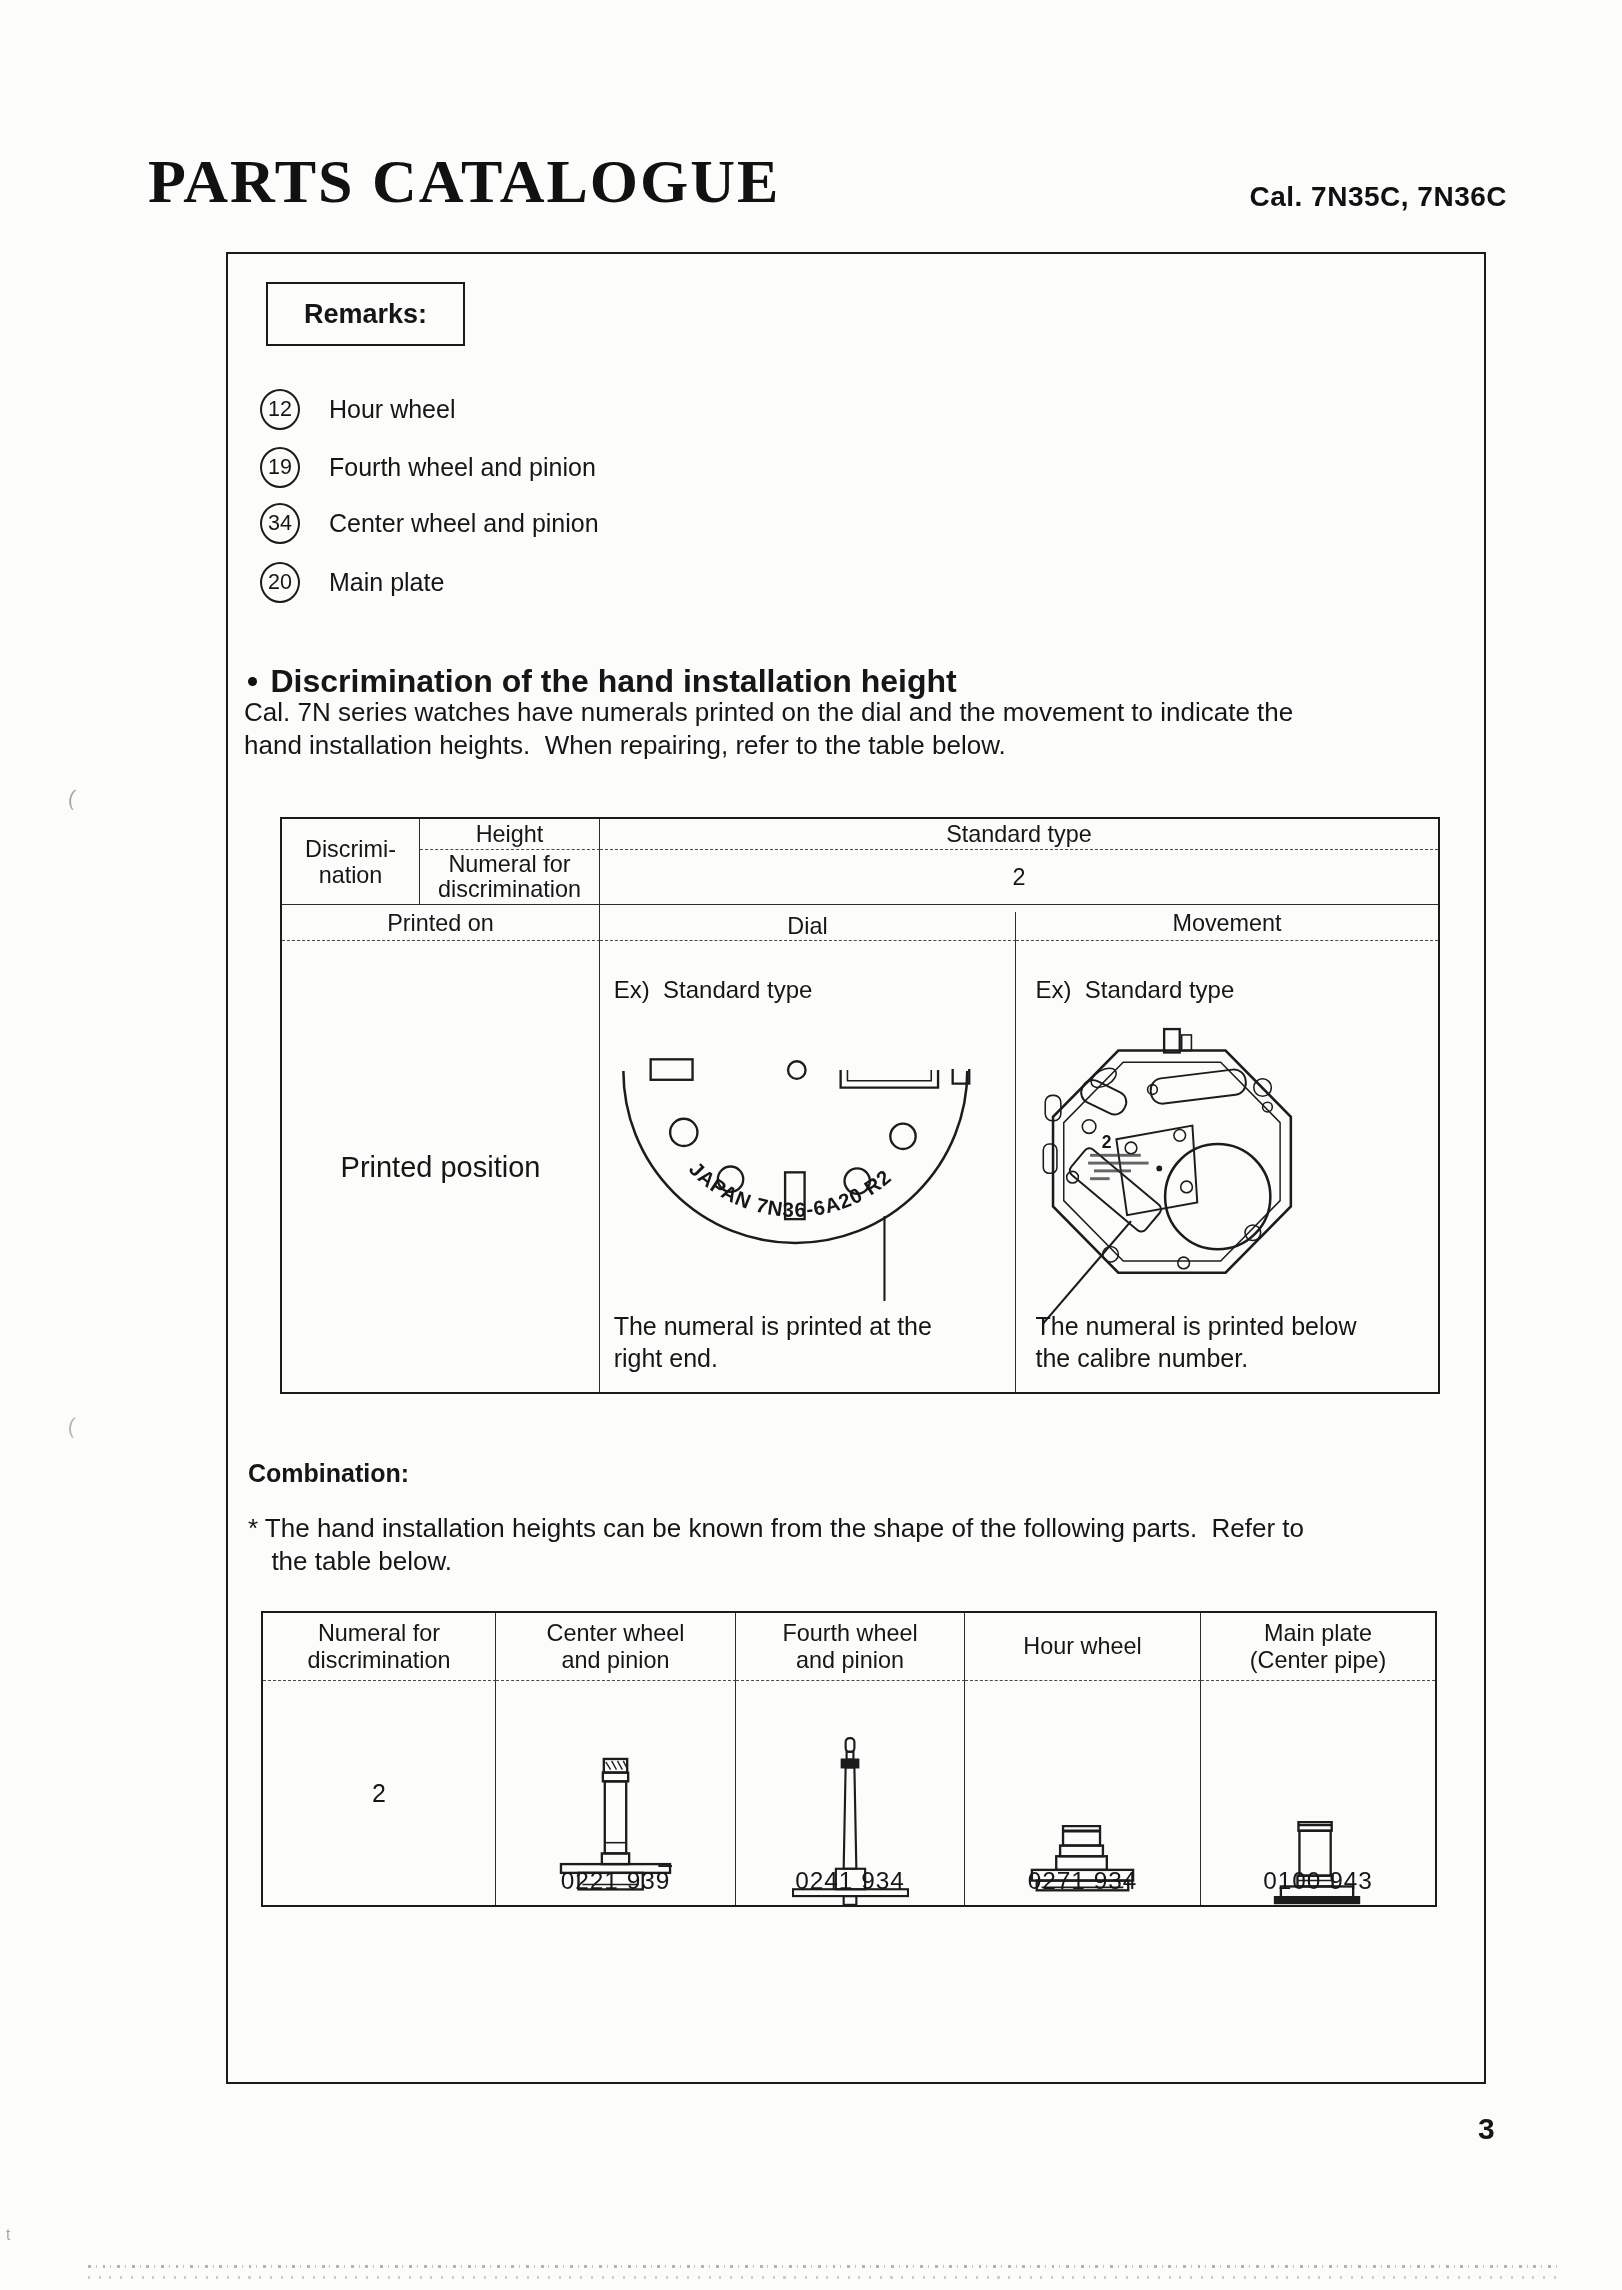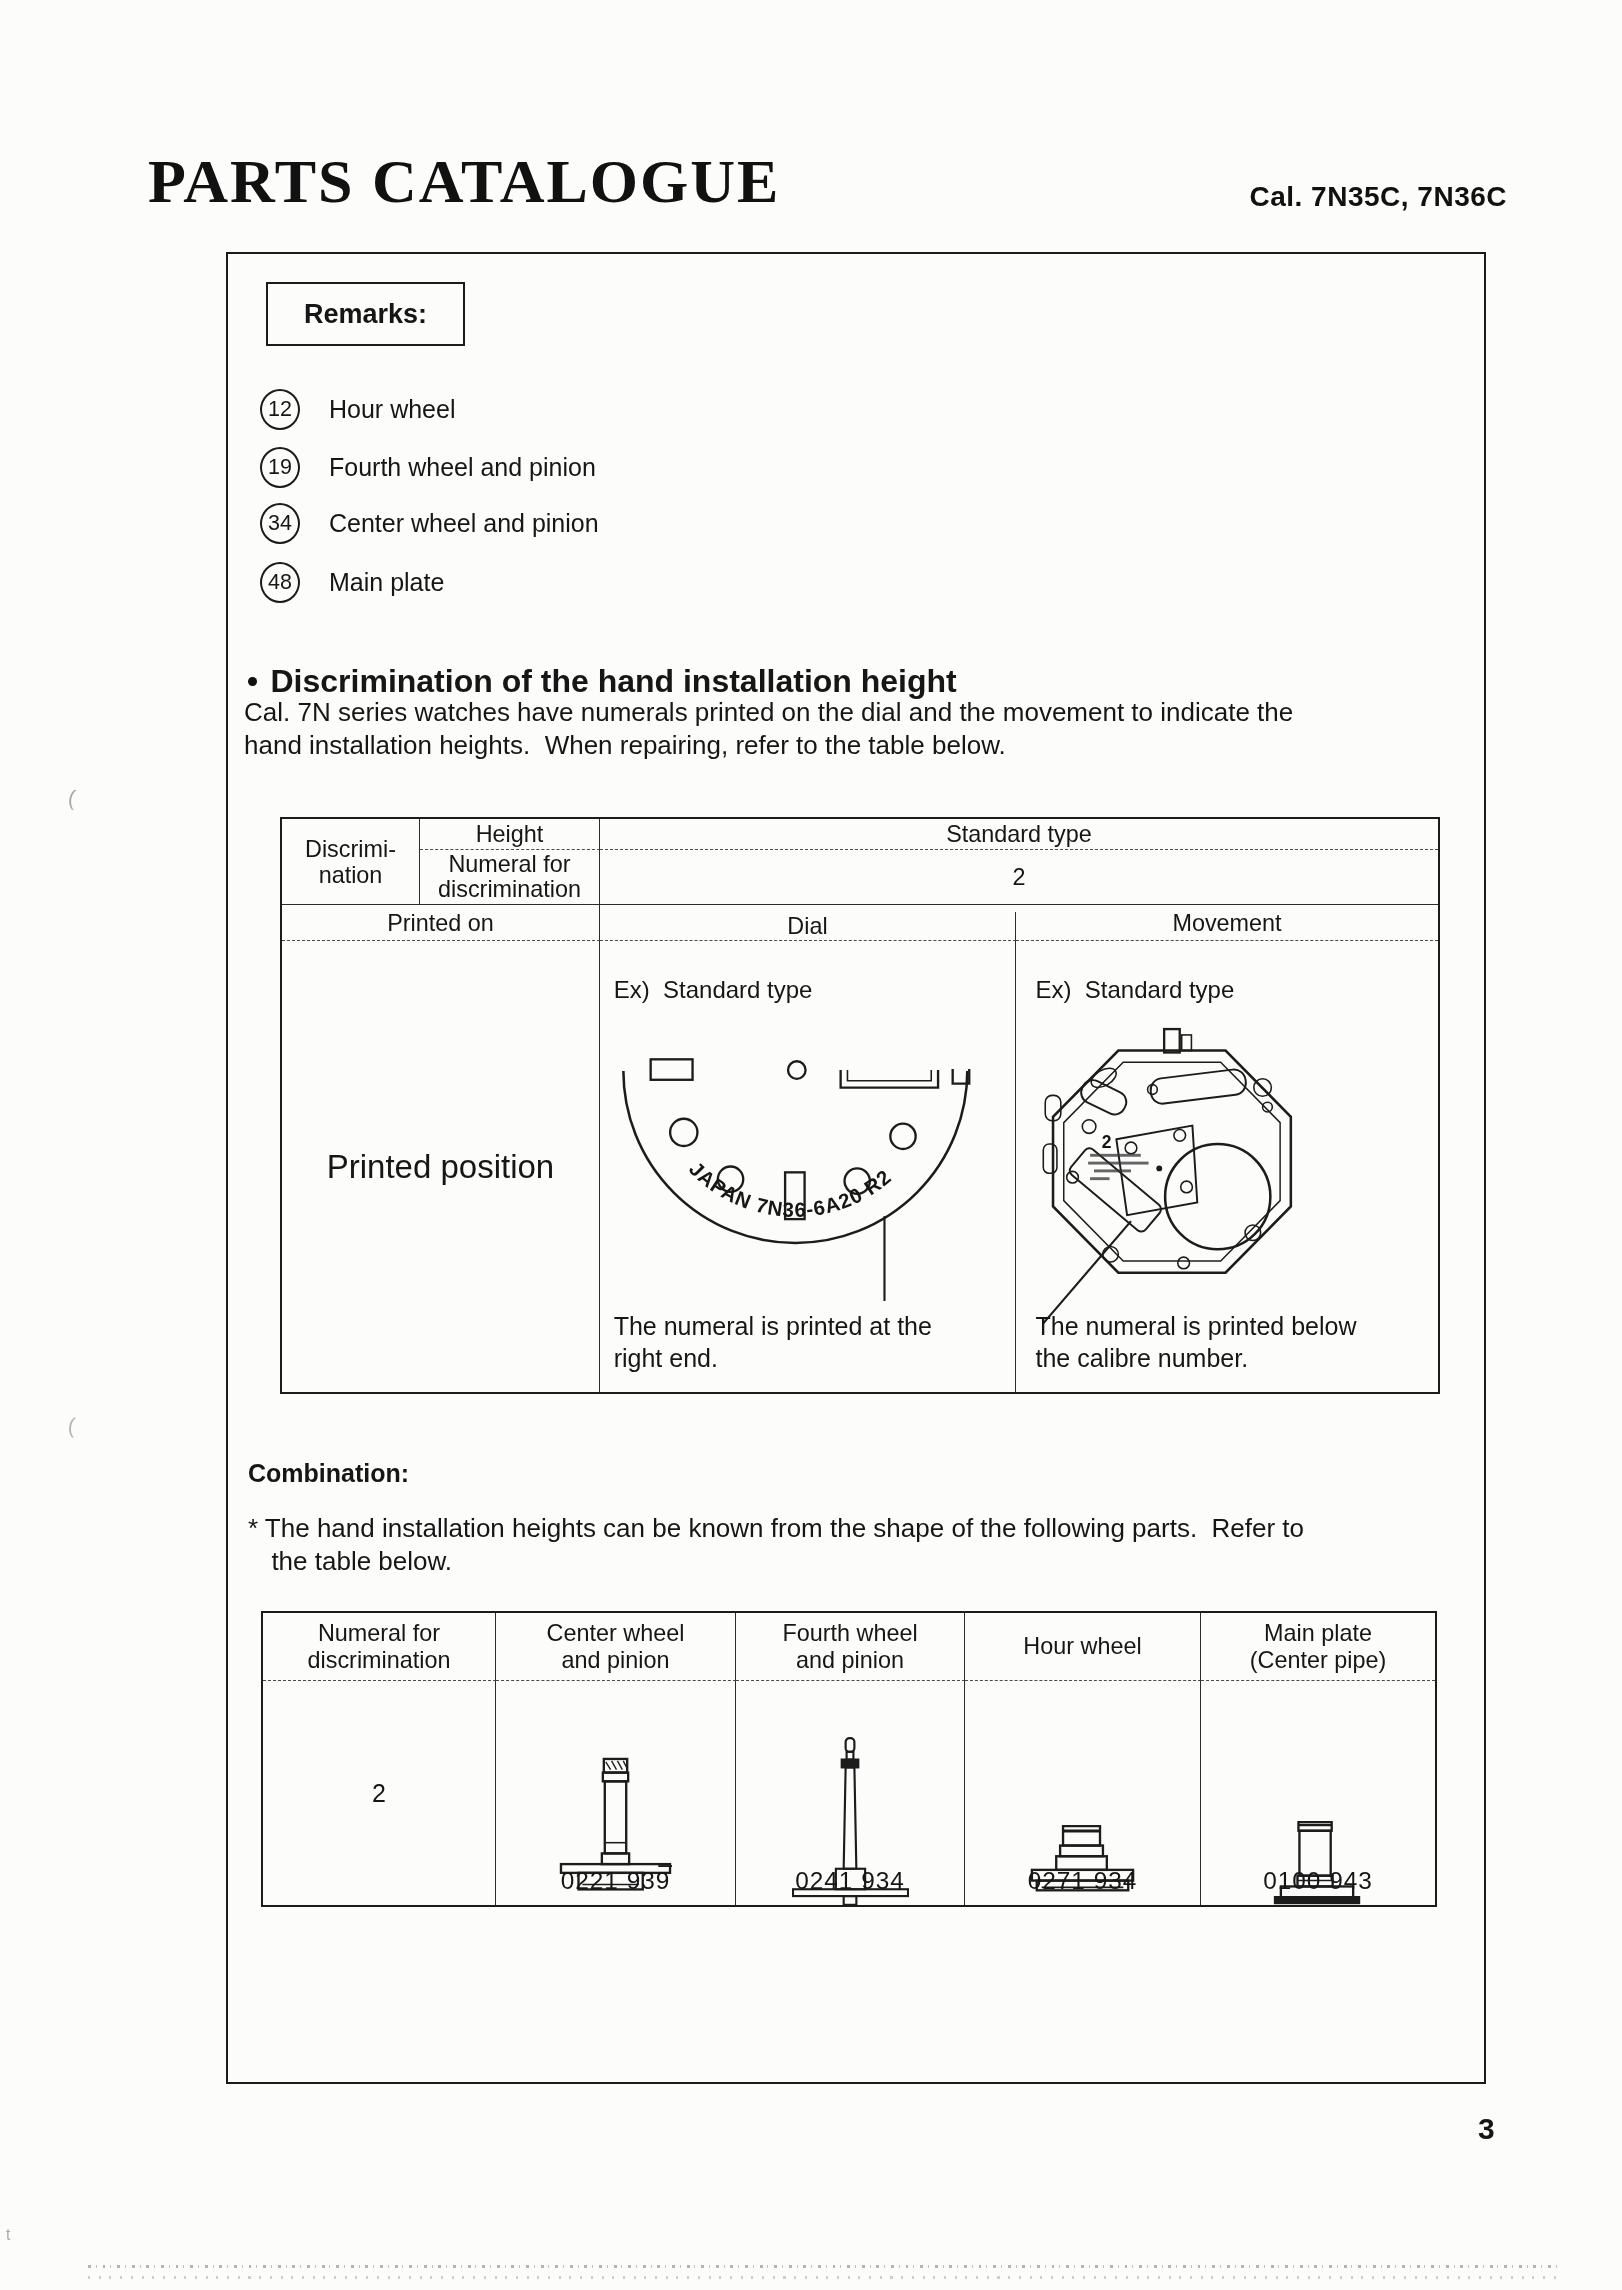--- a/index.html
+++ b/index.html
@@ -105,21 +105,21 @@
     <span>Fourth wheel and pinion</span>
   </div>
   <div class="remark-item" style="top:505px;">
     <span class="circ">
         <span>34</span>
       </span>
     <span>Center wheel and pinion</span>
   </div>
   <div class="remark-item" style="top:564px;">
     <span class="circ">
-        <span>48</span>
+        <span>20</span>
       </span>
     <span>Main plate</span>
   </div>
 
   <div id="disc-heading">
     <span class="dot"></span>
     <span>Discrimination of the hand installation height</span>
   </div>
   <div id="intro">
     <div>Cal. 7N series watches have numerals printed on the dial and the movement to indicate the</div>
@@ -146,21 +146,21 @@
     </div>
     <div class="cell br bb-d" style="grid-row:3;grid-column:1/3;">
       <span>Printed on</span>
     </div>
     <div class="cell br bb-d" style="grid-row:3;grid-column:3;margin-top:7px;">
       <span>Dial</span>
     </div>
     <div class="cell bb-d" style="grid-row:3;grid-column:4;">
       <span>Movement</span>
     </div>
-    <div class="cell br" style="grid-row:4;grid-column:1/3;font-size:33px;">
+    <div class="cell br" style="grid-row:4;grid-column:1/3;font-size:29px;">
       <span>Printed position</span>
     </div>
 
     <div class="diagcell br" id="cellJ" style="grid-row:4;grid-column:3;">
       <svg class="dsvg" width="416" height="451" viewBox="0 0 427 462">
         <defs>
             <path id="dialTextArc" d="M 85 229 A 150 150 0 0 0 315 229" fill="none"></path>
           </defs>
         <g stroke="#1c1c1c" fill="none" stroke-width="2.4">
           <path d="M 24 133 A 176.5 176.5 0 0 0 377 133" stroke-width="2.6"></path>

